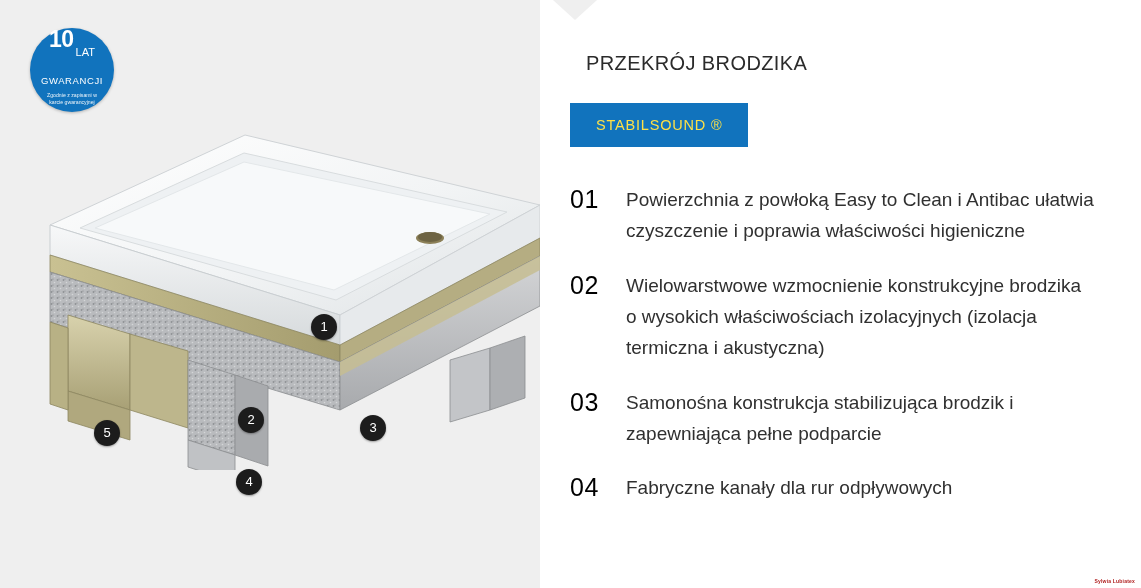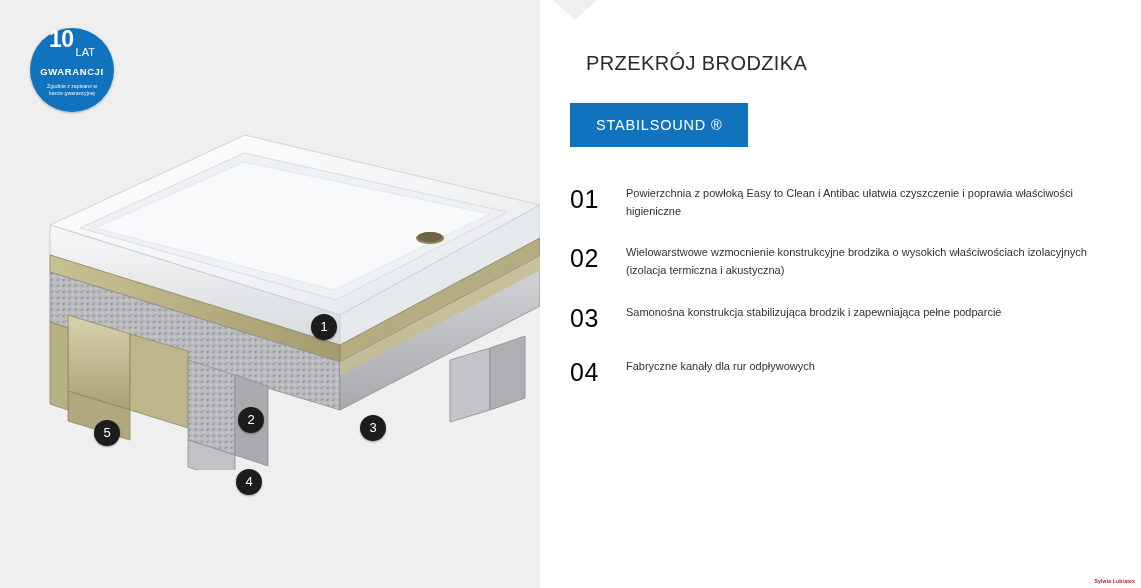--- a/index.html
+++ b/index.html
@@ -68,23 +68,23 @@
   .badge .b-lat {
     font-size: 11px;
     font-weight: normal;
     display: inline-block;
     vertical-align: top;
     margin-top: 18px;
     margin-left: 2px;
   }
   .badge .b-war {
     font-size: 9.5px;
-    font-weight: bold;
+    font-weight: normal;
     letter-spacing: 0.6px;
-    margin-top: 8px;
+    margin-top: 17px;
   }
   .badge .b-sub {
     font-size: 5.2px;
     line-height: 1.35;
     margin-top: 6px;
     padding: 0 11px;
     opacity: 0.92;
   }
 
   
@@ -132,21 +132,21 @@
     color: #2b2b2b;
     letter-spacing: 0.4px;
     font-weight: normal;
     margin: 0;
   }
   .brand-button {
     position: absolute;
     top: 103px;
     left: 0;
     background: #1173bd;
-    color: #ffffff;
+    color: #fde047;
     font-size: 14.5px;
     letter-spacing: 0.8px;
     padding: 14px 26px;
     border: none;
     cursor: pointer;
     font-family: "Liberation Sans", sans-serif;
   }
 
   .feature-list {
     position: absolute;
@@ -161,21 +161,21 @@
   }
   .feature .num {
     width: 56px;
     flex: 0 0 56px;
     font-size: 25px;
     color: #000000;
     line-height: 1.25;
     letter-spacing: 0.5px;
   }
   .feature .txt {
-    font-size: 11px;
+    font-size: 19px;
     color: #303030;
     line-height: 1.65;
     max-width: 470px;
   }
 
   
   .signature {
     position: absolute;
     right: 6px;
     bottom: 4px;

